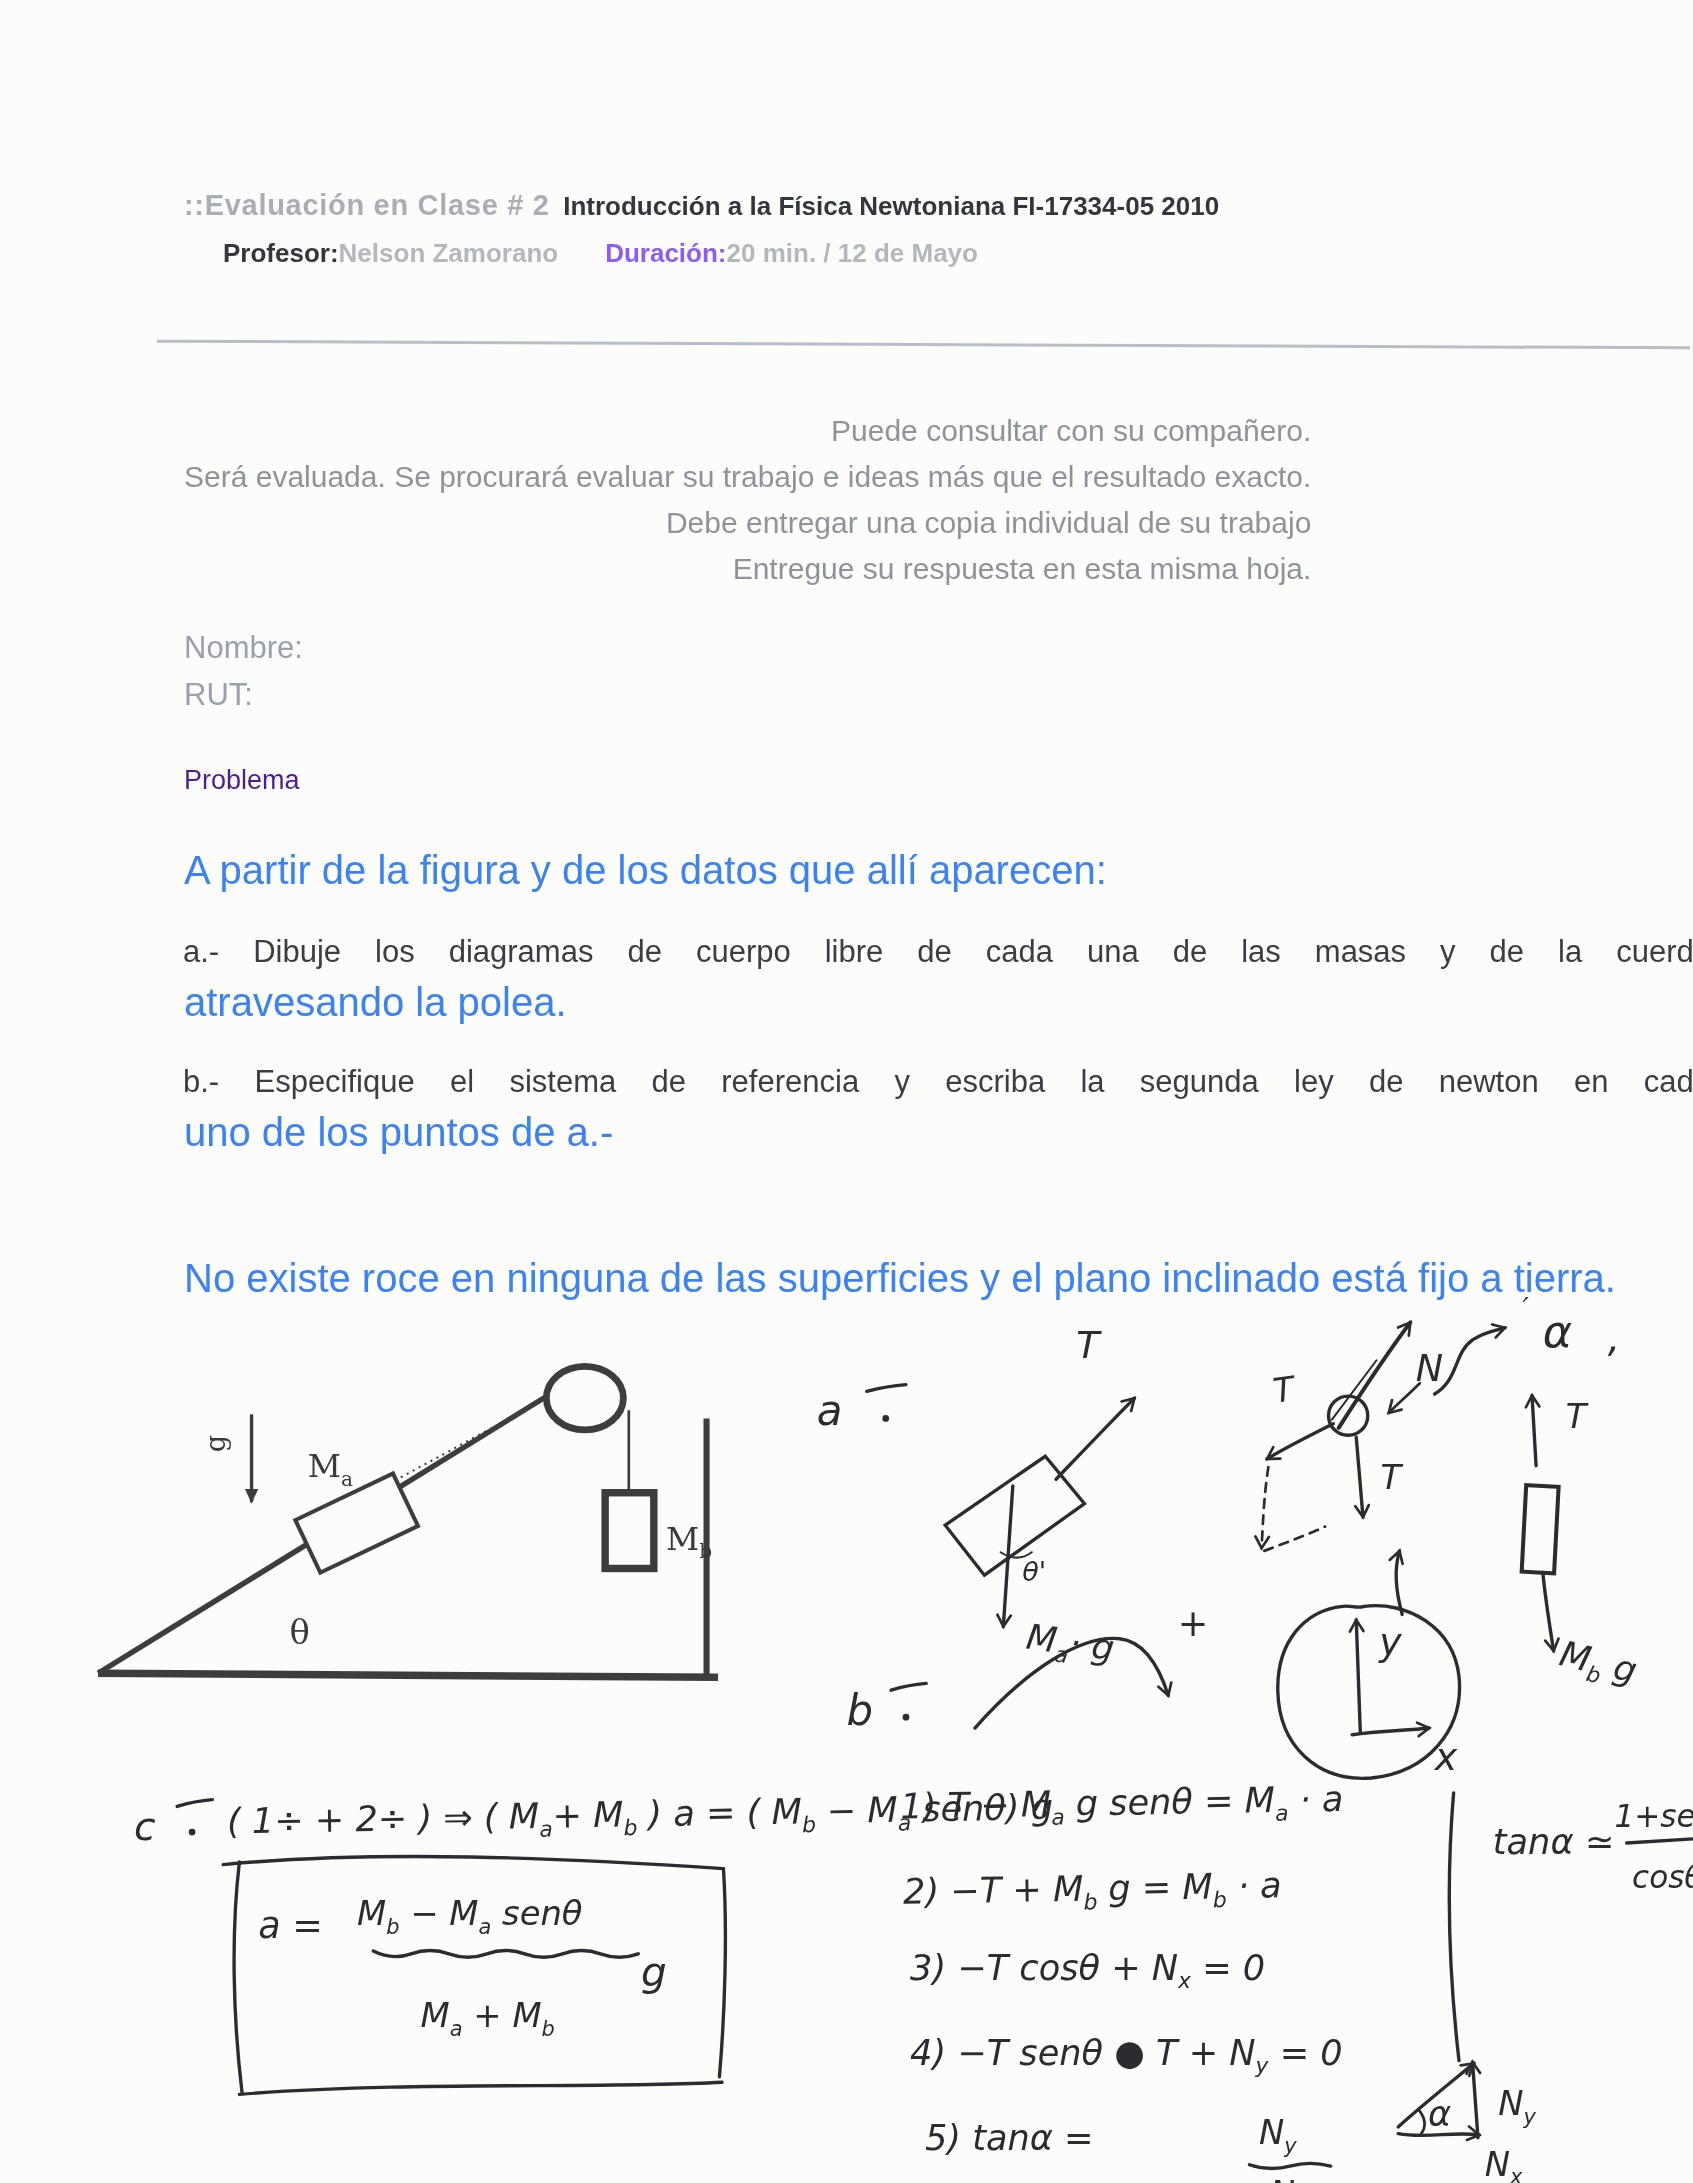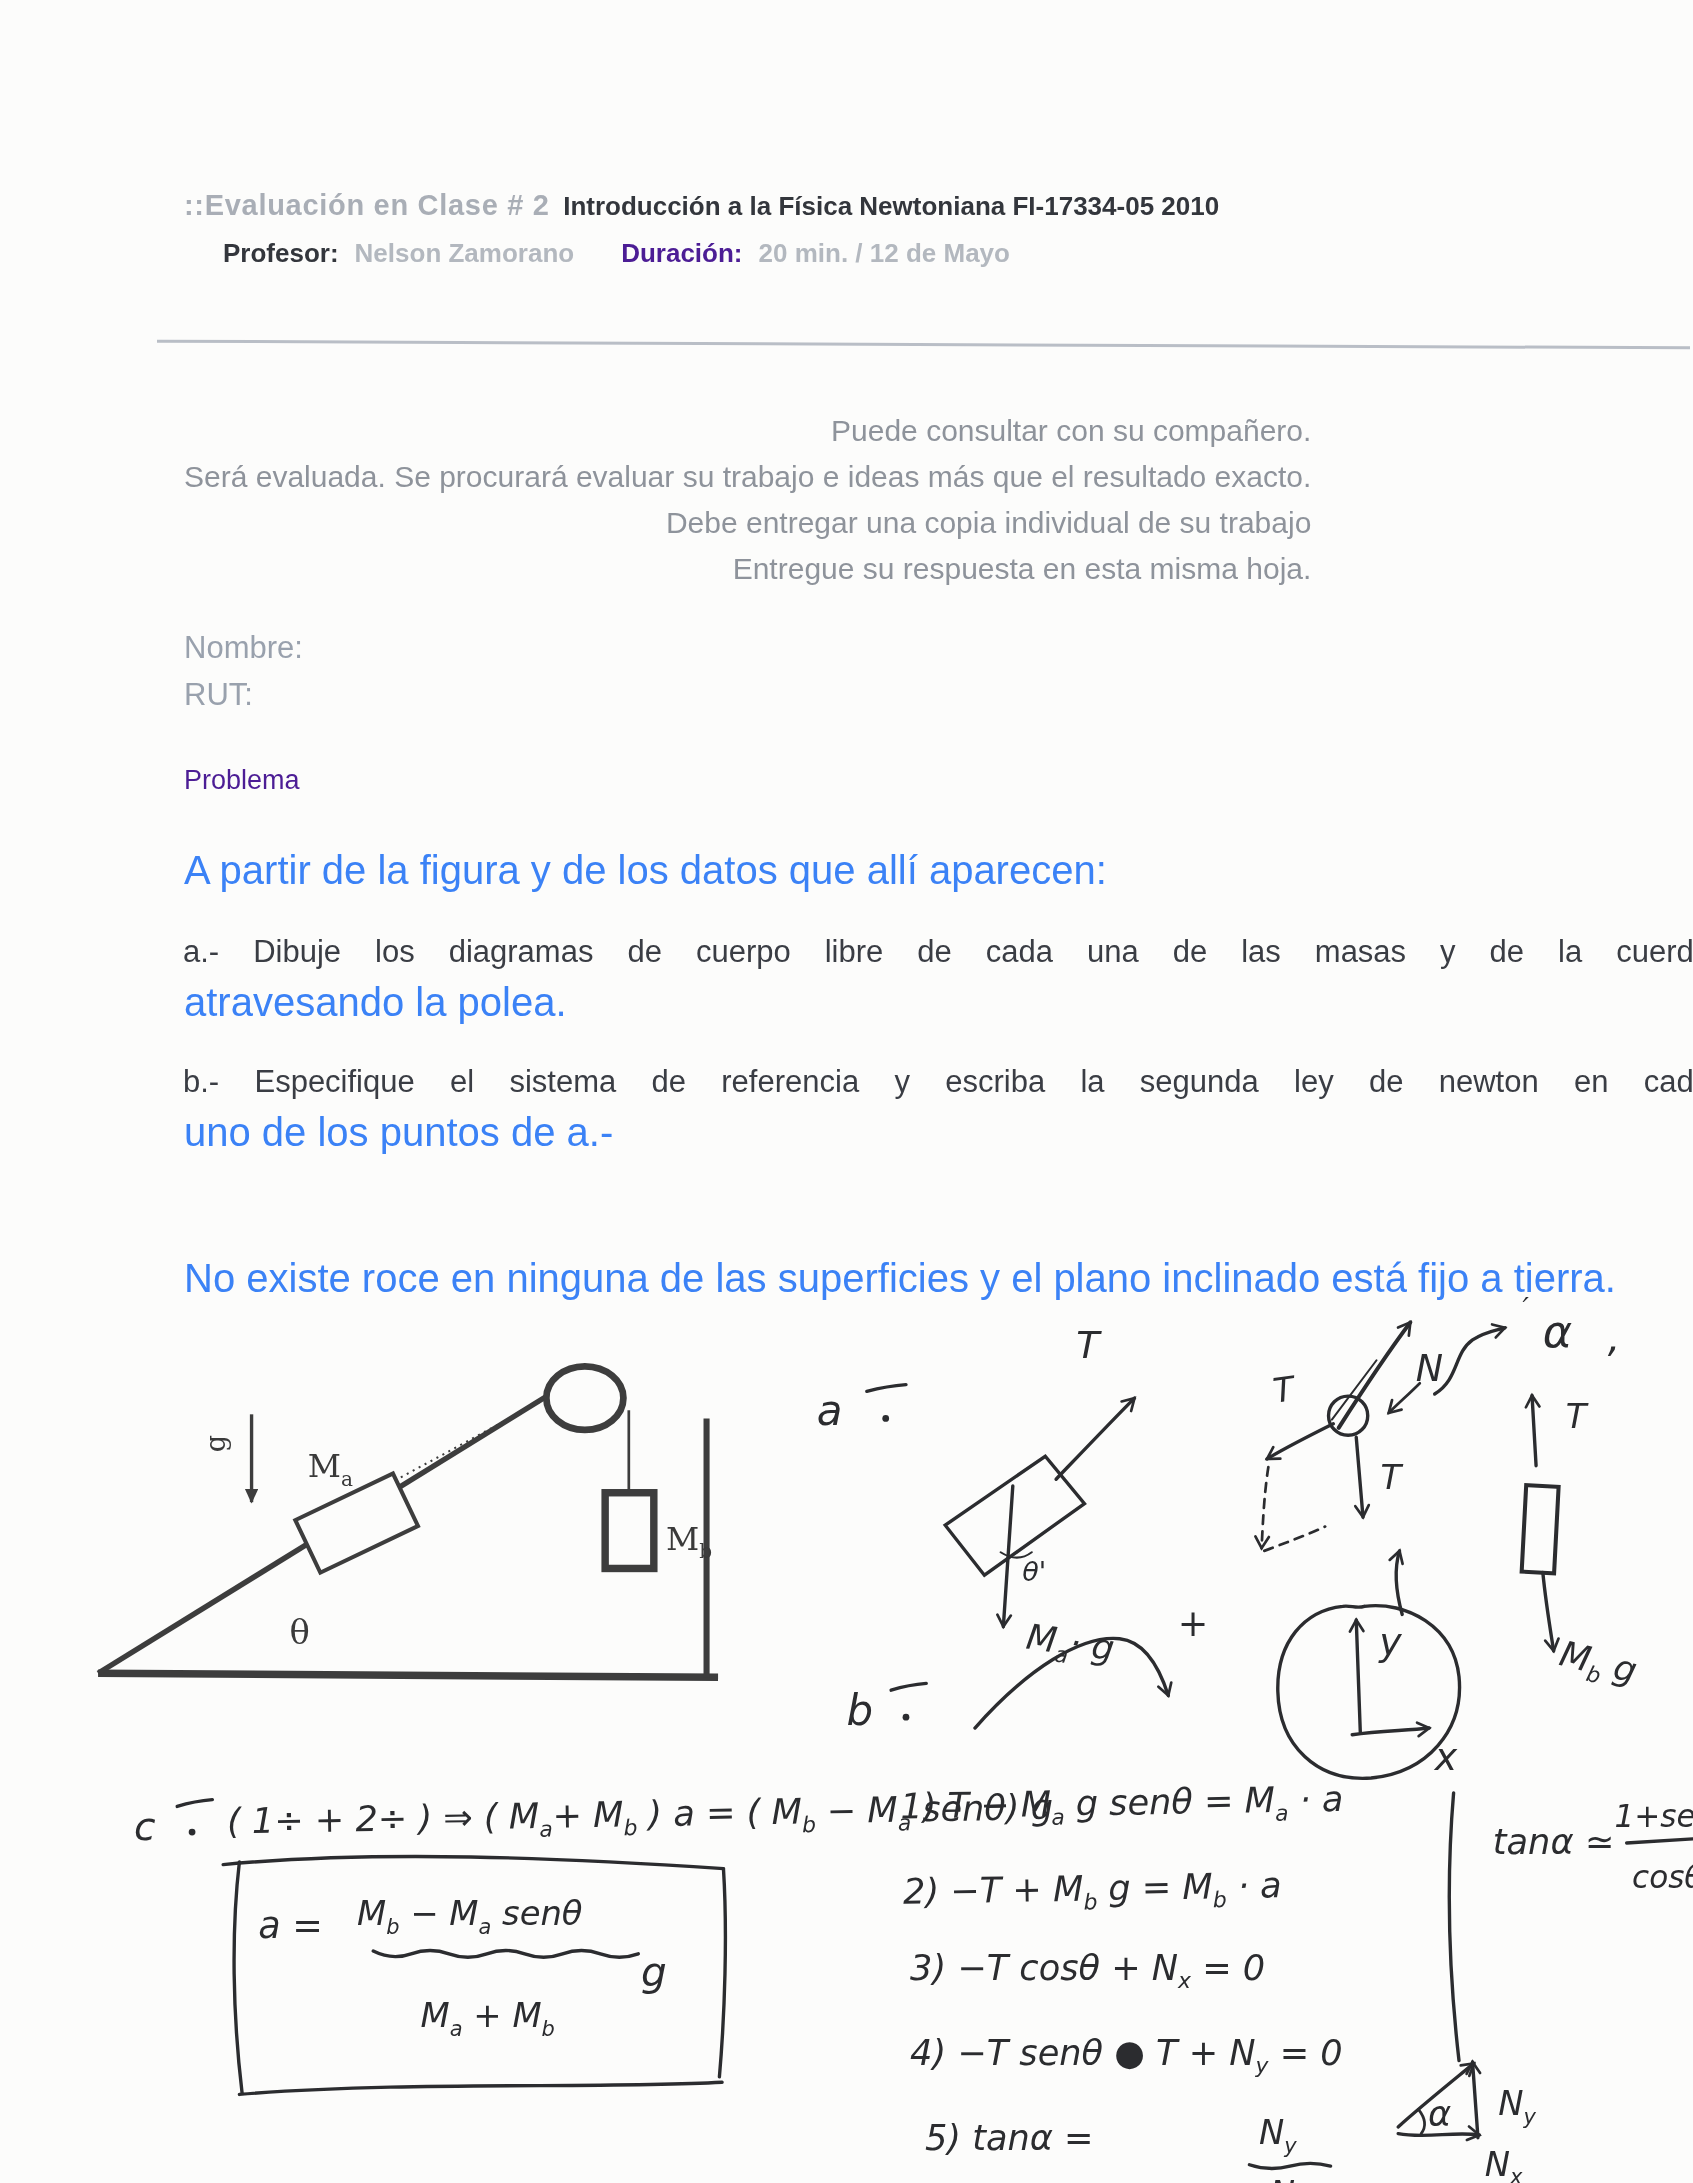--- a/index.html
+++ b/index.html
@@ -8,22 +8,22 @@
     background:#fcfcfb; overflow:hidden;
     font-family:"Liberation Sans", sans-serif;
     color:#3a3d44;
   }
   .abs{position:absolute;}
   .hdr-line1{top:189px;left:184px;white-space:nowrap;font-weight:bold;}
   .hdr-tag{font-size:29px;color:#a9aeb6;letter-spacing:0.7px;}
   .hdr-title{font-size:26px;color:#33363c;margin-left:13.5px;}
   .hdr-line2{top:238px;left:223px;white-space:nowrap;font-weight:bold;font-size:26px;}
   .hdr-k{color:#33363c;}
-  .hdr-v{color:#b3b8bf;margin-left:16px;}
-  .hdr-k2{color:#4c1d95;margin-left:47px;text-align:center;}
+  .hdr-v{color:#b3b8bf;margin-left:0;}
+  .hdr-k2{color:#8b5cf6;margin-left:47px;text-align:center;}
   .divider{top:343px;left:157px;width:1533px;height:3.4px;background:#b9bec6;transform:rotate(0.25deg);}
   .instr{top:408px;left:184px;font-size:30px;line-height:46px;color:#8e939b;white-space:nowrap;}
   .fieldlbl{left:184px;font-size:31px;color:#99a1ad;white-space:nowrap;}
   .problema{top:765px;left:184px;font-size:27px;color:#4c1d95;}
   .blacktxt{left:184px;font-size:40px;color:#3b82f6;white-space:nowrap;}
   .justline{left:183px;width:1528px;font-size:31px;color:#3a3d44;
             text-align:justify;text-align-last:justify;}
   .sub{vertical-align:sub;font-size:62%;}
   svg text{font-family:"DejaVu Sans", sans-serif;}
   .fig-serif{font-family:"DejaVu Serif", serif; fill:#3a3a3a;}

